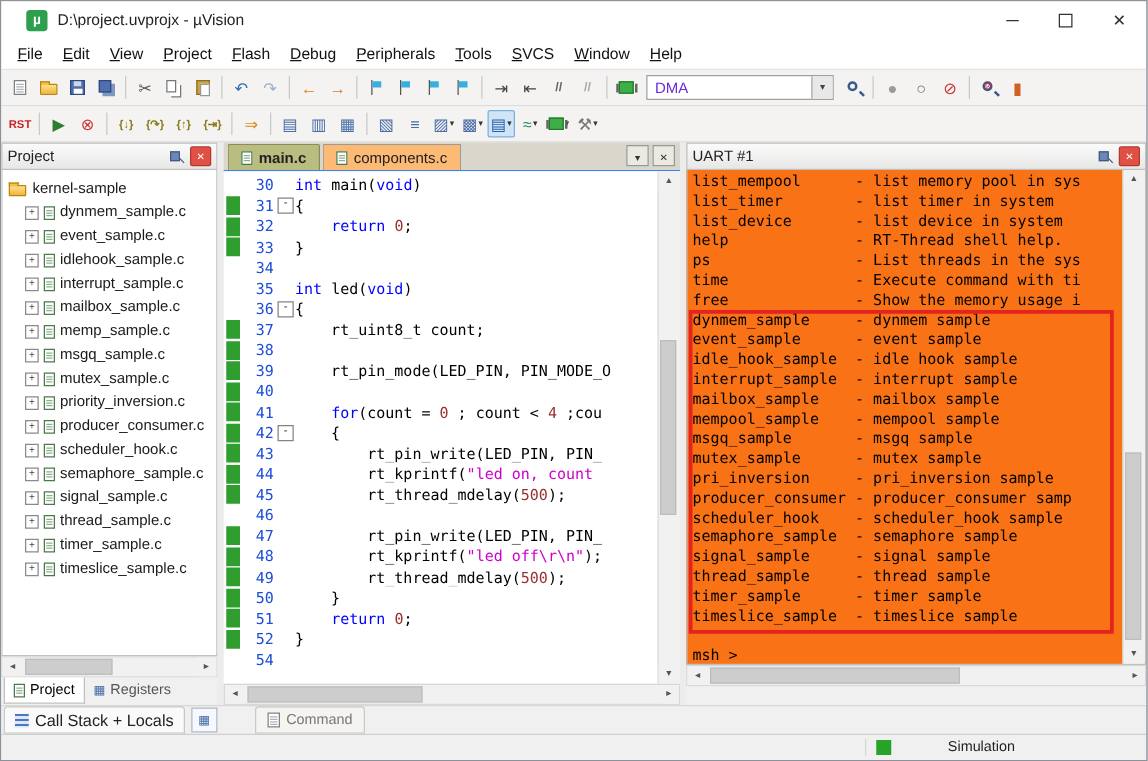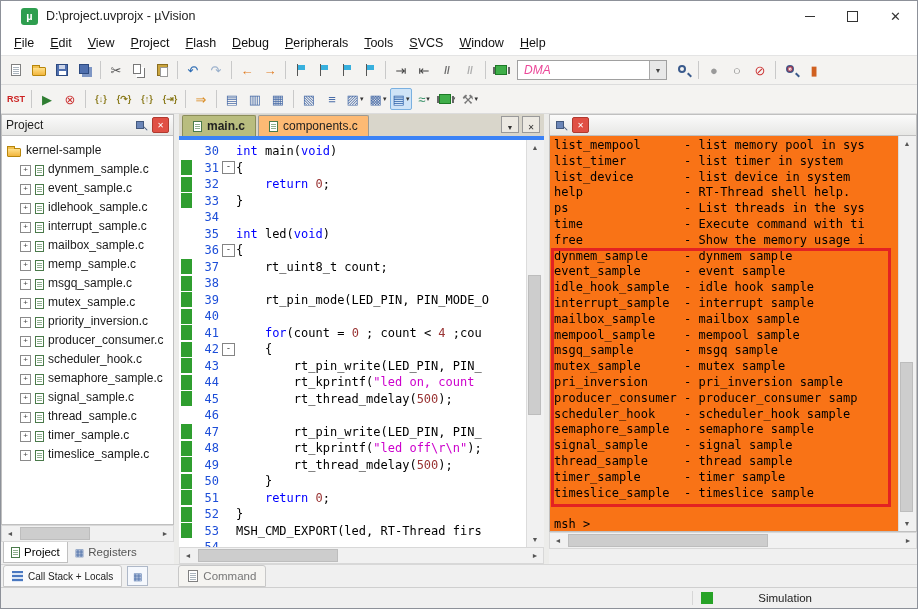--- a/index.html
+++ b/index.html
@@ -20,21 +20,21 @@
   .menu-item{display:inline-block;padding:3px 8px;font-size:12.5px;color:#111;}
   .menu-item::first-letter{text-decoration:underline;}
   
   .toolbar{height:28px;background:#f4f3f1;display:flex;align-items:center;padding:0 4px;border-bottom:1px solid #dcdcdc;gap:1px;flex:0 0 auto;}
   .tbi{min-width:22px;height:22px;display:flex;align-items:center;justify-content:center;font-size:13px;border-radius:2px;position:relative;box-sizing:border-box;}
   .tbi.pressed{background:#cfe4f7;border:1px solid #7ab0e0;}
   .tb-sep{width:1px;height:18px;background:#c9c9c9;margin:0 3px;}
   .caret{font-size:7px;color:#333;margin-left:1px;}
   .combo{width:150px;height:20px;background:#fff;border:1px solid #a0a0a0;display:flex;align-items:center;font-size:12px;
          padding-left:6px;margin:0 4px;box-sizing:border-box;}
-  .combo .cval{flex:1;color:#ec4899;font-style:italic;}
+  .combo .cval{flex:1;color:#6d28d9;}
   .combo .cbtn{width:16px;height:18px;background:#e8e8e8;border-left:1px solid #a8a8a8;display:flex;align-items:center;justify-content:center;font-size:7px;color:#444;}
   
   .mi{display:inline-block;position:relative;box-sizing:border-box;}
   .mi-page{width:10px;height:12px;background:#fff;border:1px solid #808080;}
   .mi-page::after{content:"";position:absolute;left:1px;top:2px;width:6px;height:1px;background:#aab4bd;box-shadow:0 2px 0 #aab4bd,0 4px 0 #aab4bd,0 6px 0 #aab4bd;}
   .mi-cpage{width:9px;height:11px;background:#fff;border:1px solid #4a7a4a;}
   .mi-cpage::after{content:"";position:absolute;left:1px;top:2px;width:5px;height:1px;background:#8fb08f;box-shadow:0 2px 0 #8fb08f,0 4px 0 #8fb08f;}
   .mi-folder{width:14px;height:9px;background:linear-gradient(#ffe08a,#f2b53c);border:1px solid #b8860b;margin-top:3px;border-radius:1px;}
   .mi-folder::before{content:"";position:absolute;left:-1px;top:-3px;width:6px;height:2px;background:#f2c14e;border:1px solid #b8860b;border-bottom:none;}
   .mi-floppy{width:12px;height:12px;background:#4f6fae;border:1px solid #2d4a80;}
@@ -86,21 +86,21 @@
   .vscroll{width:17px;background:#f1f1f1;border-left:1px solid #dcdcdc;display:flex;flex-direction:column;flex:0 0 auto;}
   .sb-vtrack{flex:1;position:relative;}
   .sb-vthumb{position:absolute;left:1px;width:13px;background:#cdcdcd;border:1px solid #bdbdbd;box-sizing:border-box;}
   
   .left-tabs{height:22px;display:flex;align-items:flex-start;padding-left:2px;background:#f0f0f0;flex:0 0 auto;}
   .ltab{height:20px;display:flex;align-items:center;font-size:11.5px;padding:0 7px;color:#555;gap:4px;}
   .ltab.active{background:#fff;border:1px solid #c0c0c0;border-top:none;color:#000;}
   .lt-grid{font-size:10px;color:#4a6da8;}
   
   .editor-col{flex:1;display:flex;flex-direction:column;min-width:0;}
-  .tabbar{height:22px;background:#d9d6cb;display:flex;align-items:flex-end;border-bottom:4px solid #3b82f6;padding-left:3px;flex:0 0 auto;}
+  .tabbar{height:22px;background:#d9d6cb;display:flex;align-items:flex-end;border-bottom:1px solid #3b82f6;padding-left:3px;flex:0 0 auto;}
   .etab{height:21px;display:flex;align-items:center;gap:5px;padding:0 10px;font-size:12px;border:1px solid #9c9a94;border-bottom:none;
         background:#fdba74;color:#222;margin-right:2px;border-radius:2px 2px 0 0;box-sizing:border-box;}
   .etab.active{background:#b9bd7f;border-color:#8a8d5a;font-weight:bold;}
   .tabbar-right{margin-left:auto;display:flex;align-items:center;gap:3px;padding-right:4px;margin-bottom:3px;}
   .tb-mini{width:16px;height:15px;border:1px solid #999;background:#ece9e2;display:flex;align-items:center;justify-content:center;color:#333;}
   .mini-list::before{content:"▼";font-size:7px;}
   .mini-close::before{content:"✕";font-size:8px;}
   .code-area{flex:1;display:flex;min-height:0;background:#fff;}
   .code-rows{flex:1;overflow:hidden;font-family:"DejaVu Sans Mono",monospace;font-size:12px;padding-top:3px;min-width:0;}
   .crow{height:16.5px;display:flex;align-items:center;}
@@ -113,21 +113,21 @@
   .ct{color:#000;} .ck{color:#0000ff;} .cn{color:#993333;} .cs{color:#cc00cc;}
   
   .uart-col{width:368px;display:flex;flex-direction:column;flex:0 0 auto;background:#f0f0f0;}
   .uart-body{height:396px;display:flex;background:#f97316;border:1px solid #c0c0c0;border-top:none;position:relative;box-sizing:border-box;flex:0 0 auto;}
   .uart-pre{margin:0;font-family:"DejaVu Sans Mono",monospace;font-size:12px;line-height:15.8px;padding:2px 0 0 4px;flex:1;
             overflow:hidden;white-space:pre;color:#000;min-width:0;}
   .red-box{position:absolute;left:1px;top:112px;width:340px;height:259px;border:3px solid #e32222;box-sizing:border-box;pointer-events:none;}
   .uart-filler{flex:1;background:#f0f0f0;}
   
   .bottom-bar{height:22px;background:#f0f0f0;display:flex;align-items:center;border-top:1px solid #d8d8d8;flex:0 0 auto;}
-  .cs-tab{height:20px;margin-left:2px;display:flex;align-items:center;gap:5px;padding:0 8px;font-size:10px;background:#fafafa;
+  .cs-tab{height:20px;margin-left:2px;display:flex;align-items:center;gap:5px;padding:0 8px;font-size:13px;background:#fafafa;
           border:1px solid #c8c8c8;border-radius:3px 3px 0 0;color:#222;}
   .cs-icon{width:11px;height:11px;background:repeating-linear-gradient(180deg,#4a78c0 0 2px,#dce6f5 2px 4px);}
   .grid-btn{width:19px;height:18px;border:1px solid #aeb8c8;background:#f5f8fd;margin-left:5px;display:flex;align-items:center;justify-content:center;}
   .grid-btn::before{content:"▦";font-size:10px;color:#4a6da8;}
   .cmd-tab{height:20px;margin-left:30px;display:flex;align-items:center;gap:5px;padding:0 9px;font-size:11.5px;background:#f5f4f1;
            border:1px solid #c8c8c8;border-radius:3px 3px 0 0;color:#777;}
   
   .statusbar{height:20px;background:#f0f0f0;border-top:1px solid #cfcfcf;display:flex;align-items:center;font-size:11.5px;color:#222;flex:0 0 auto;}
   .sb-left{flex:1;height:14px;border-right:1px solid #d6d6d6;}
   .green-ind{width:12px;height:12px;background:#27a327;margin:0 45px 0 8px;}
@@ -605,26 +605,20 @@
               <div class="cfold"></div>
               <div class="ctext"><span class="ct">    </span><span class="ck">return</span><span class="ct"> </span><span class="cn">0</span><span class="ct">;</span></div>
             </div>
             <div class="crow">
               <div class="cbar on"></div>
               <div class="cnum">52</div>
               <div class="cfold"></div>
               <div class="ctext"><span class="ct">}</span></div>
             </div>
             <div class="crow">
-              <div class="cbar on"></div>
-              <div class="cnum">53</div>
-              <div class="cfold"></div>
-              <div class="ctext"><span class="ct">MSH_CMD_EXPORT(led, RT-Thread firs</span></div>
-            </div>
-            <div class="crow">
               <div class="cbar"></div>
               <div class="cnum">54</div>
               <div class="cfold"></div>
               <div class="ctext"></div>
             </div>
           </div>
         <div class="vscroll">
           <span class="sb-btn up"></span>
           <div class="sb-vtrack">
               <div class="sb-vthumb" style="top:120px;height:140px;"></div>
@@ -638,20 +632,21 @@
             <div class="sb-thumb" style="left:2px;width:140px;"></div>
           </div>
         <span class="sb-btn right"></span>
       </div>
     </div>
 
     <div class="vsplit"></div>
 
     <div class="uart-col">
       <div class="panel-header">
+        <span class="ph-title">UART #1</span>
         <span class="pin-icon"></span>
         <span class="ph-close"></span>
       </div>
       <div class="uart-body">
         <pre class="uart-pre" id="uartPre">list_mempool      - list memory pool in sys
 list_timer        - list timer in system
 list_device       - list device in system
 help              - RT-Thread shell help.
 ps                - List threads in the sys
 time              - Execute command with ti

